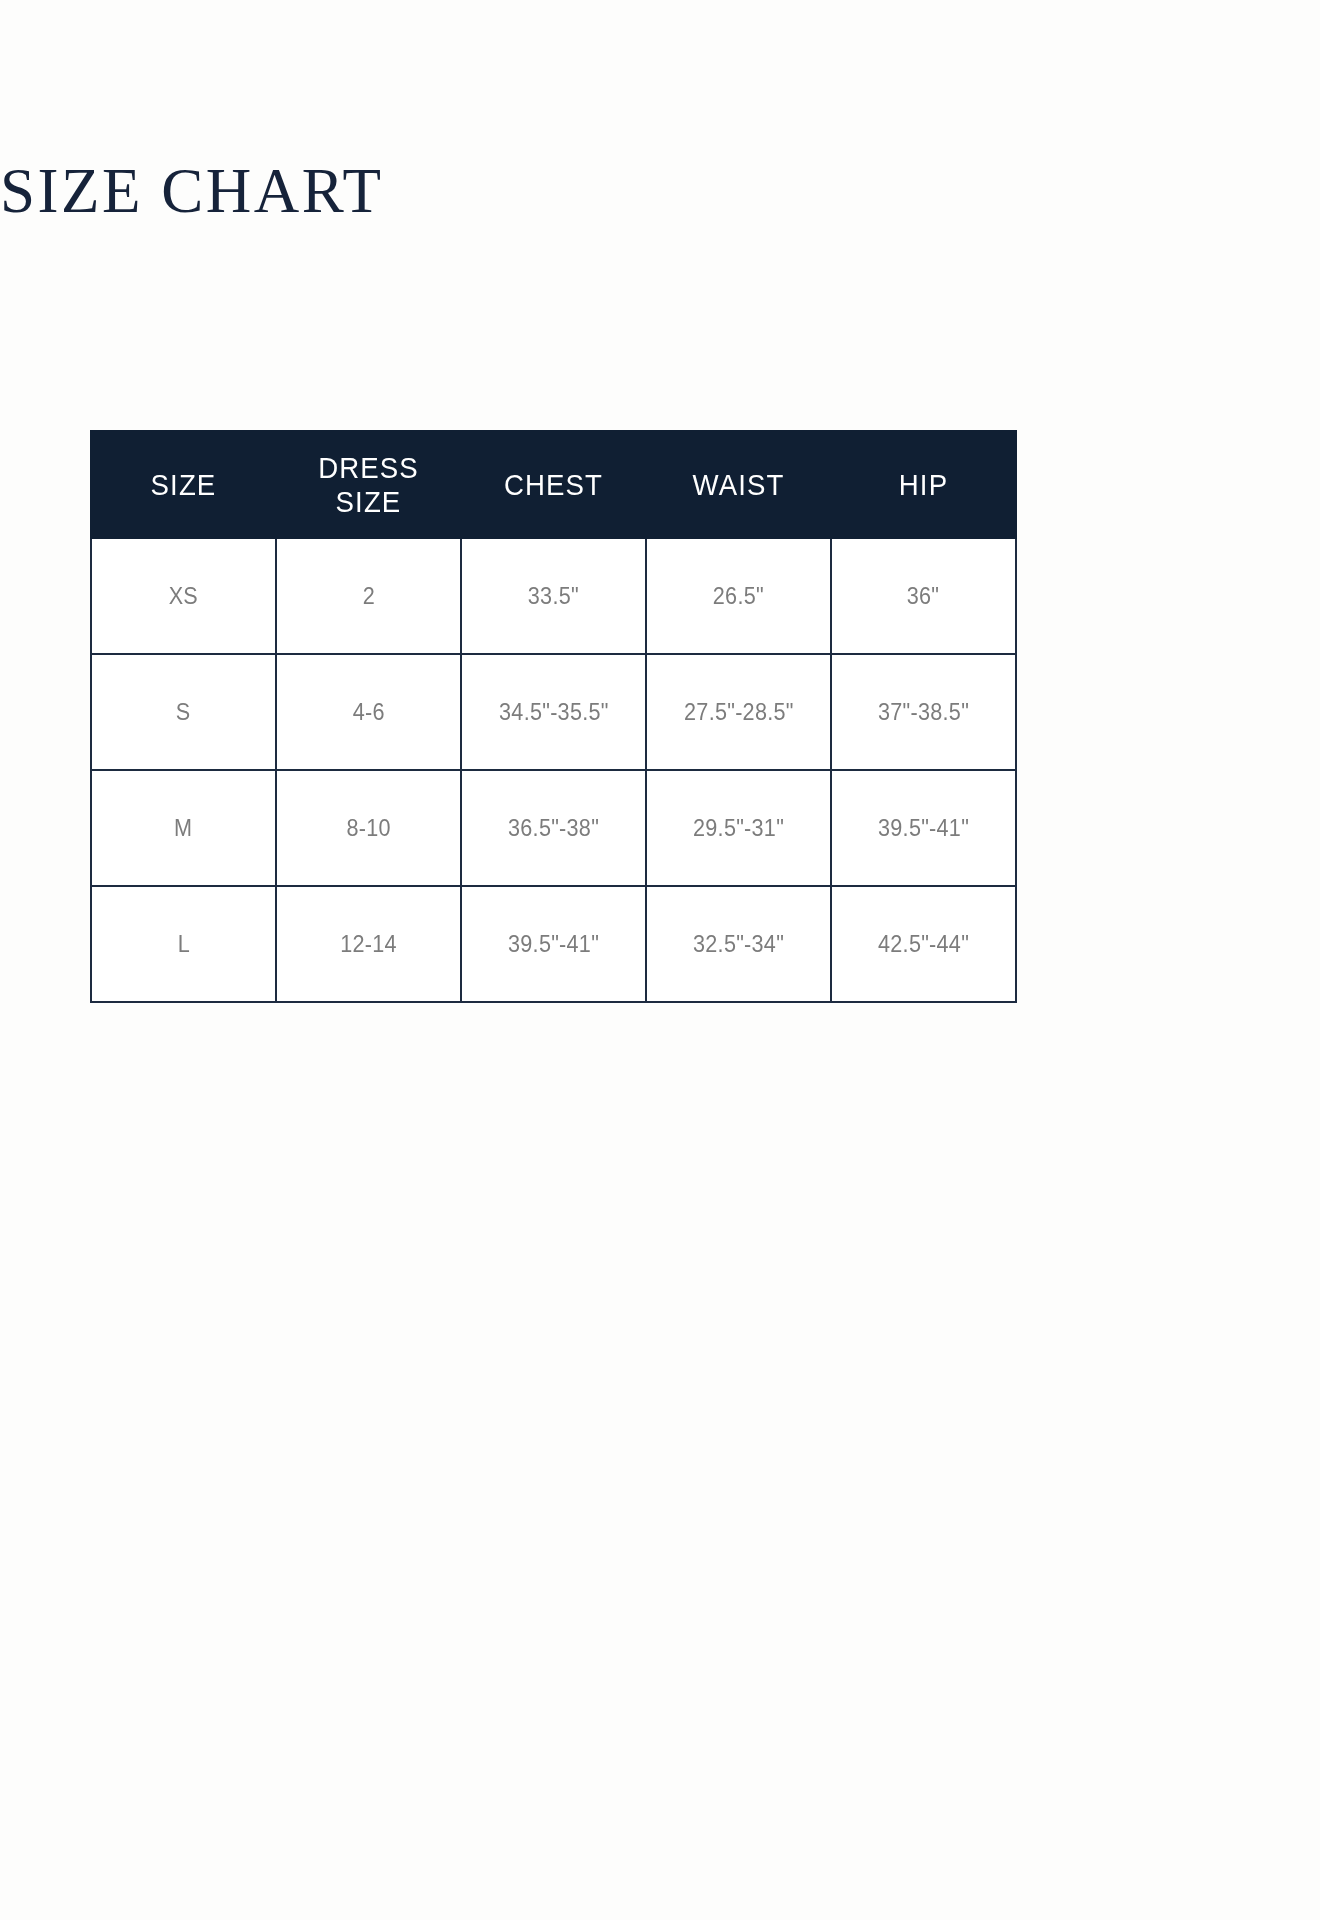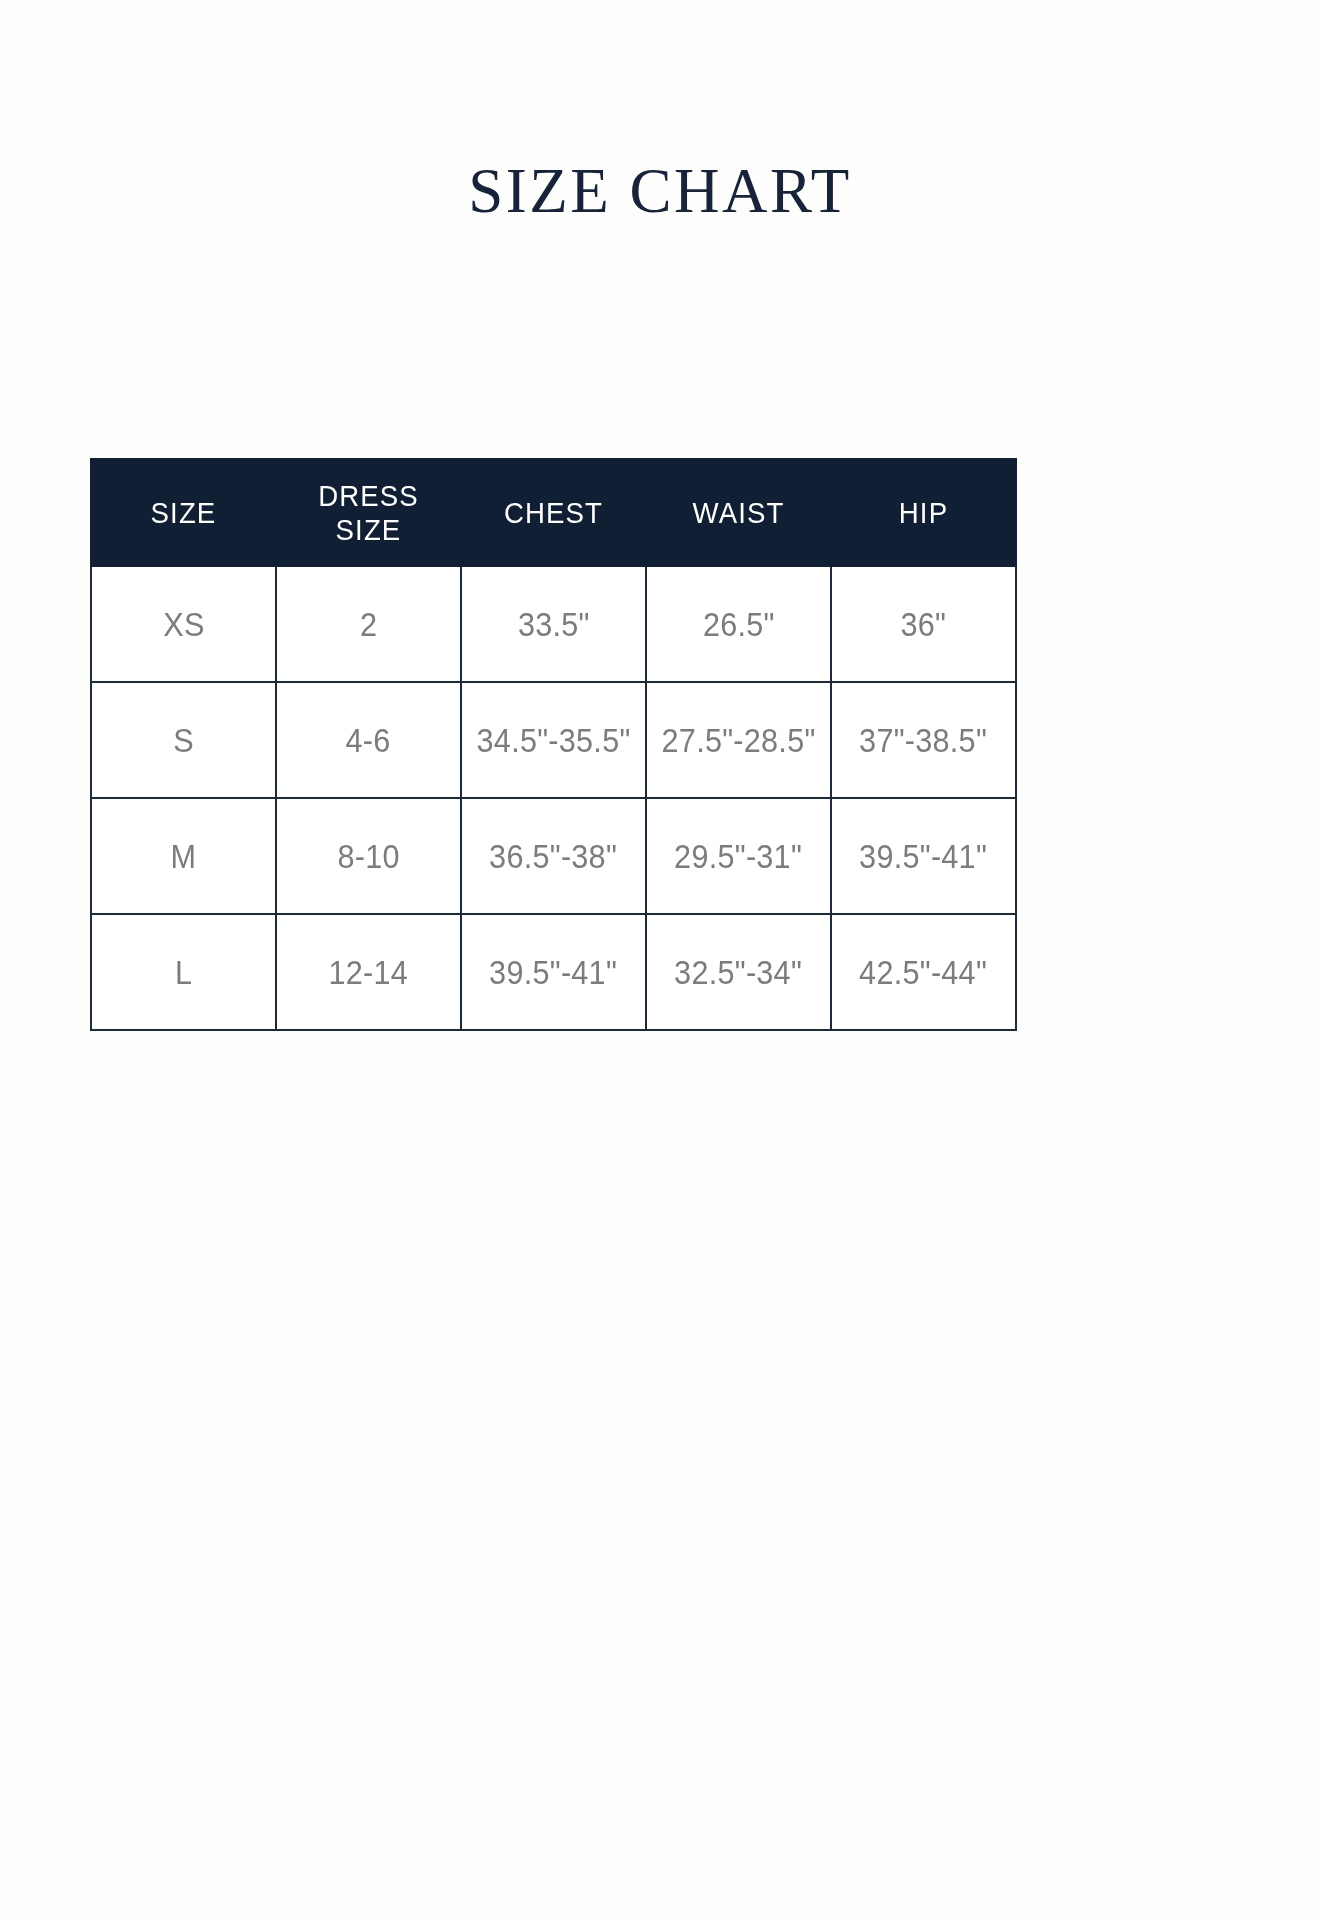--- a/index.html
+++ b/index.html
@@ -20,38 +20,38 @@
     inset: 0;
     background: #fdfdfc;
   }
 
   
   .title-wrap {
     position: absolute;
     top: 158px;
     left: 0;
     width: 1320px;
-    text-align: center;
+    text-align: left;
   }
   .chart-title {
     display: inline-block;
     font-family: "Liberation Serif", "DejaVu Serif", serif;
     font-size: 63px;
     letter-spacing: 2.5px;
     color: #16233a;
     line-height: 1.05;
     font-weight: 400;
     white-space: nowrap;
   }
 
   
   .table-wrap {
     position: absolute;
     left: 78px;
-    top: 458px;
+    top: 430px;
     width: 958px;
     padding-left: 12px;
   }
   table.size-chart {
     width: 925px;
     border-collapse: collapse;
     table-layout: fixed;
   }
   table.size-chart th,
   table.size-chart td {
@@ -76,21 +76,21 @@
     letter-spacing: 1.2px;
     transform: scaleX(0.92);
   }
 
   
   table.size-chart tbody td {
     height: 114px;
     background: #ffffff;
     color: #7c7c7c;
     font-family: "Liberation Sans Narrow", "Liberation Sans", sans-serif;
-    font-size: 34px;
+    font-size: 24px;
     font-weight: 400;
     letter-spacing: 0.3px;
     white-space: nowrap;
     text-align: center;
   }
   table.size-chart tbody td .cell-inner {
     display: inline-block;
     transform: scaleX(0.9);
   }
   table.size-chart th .head-inner {

